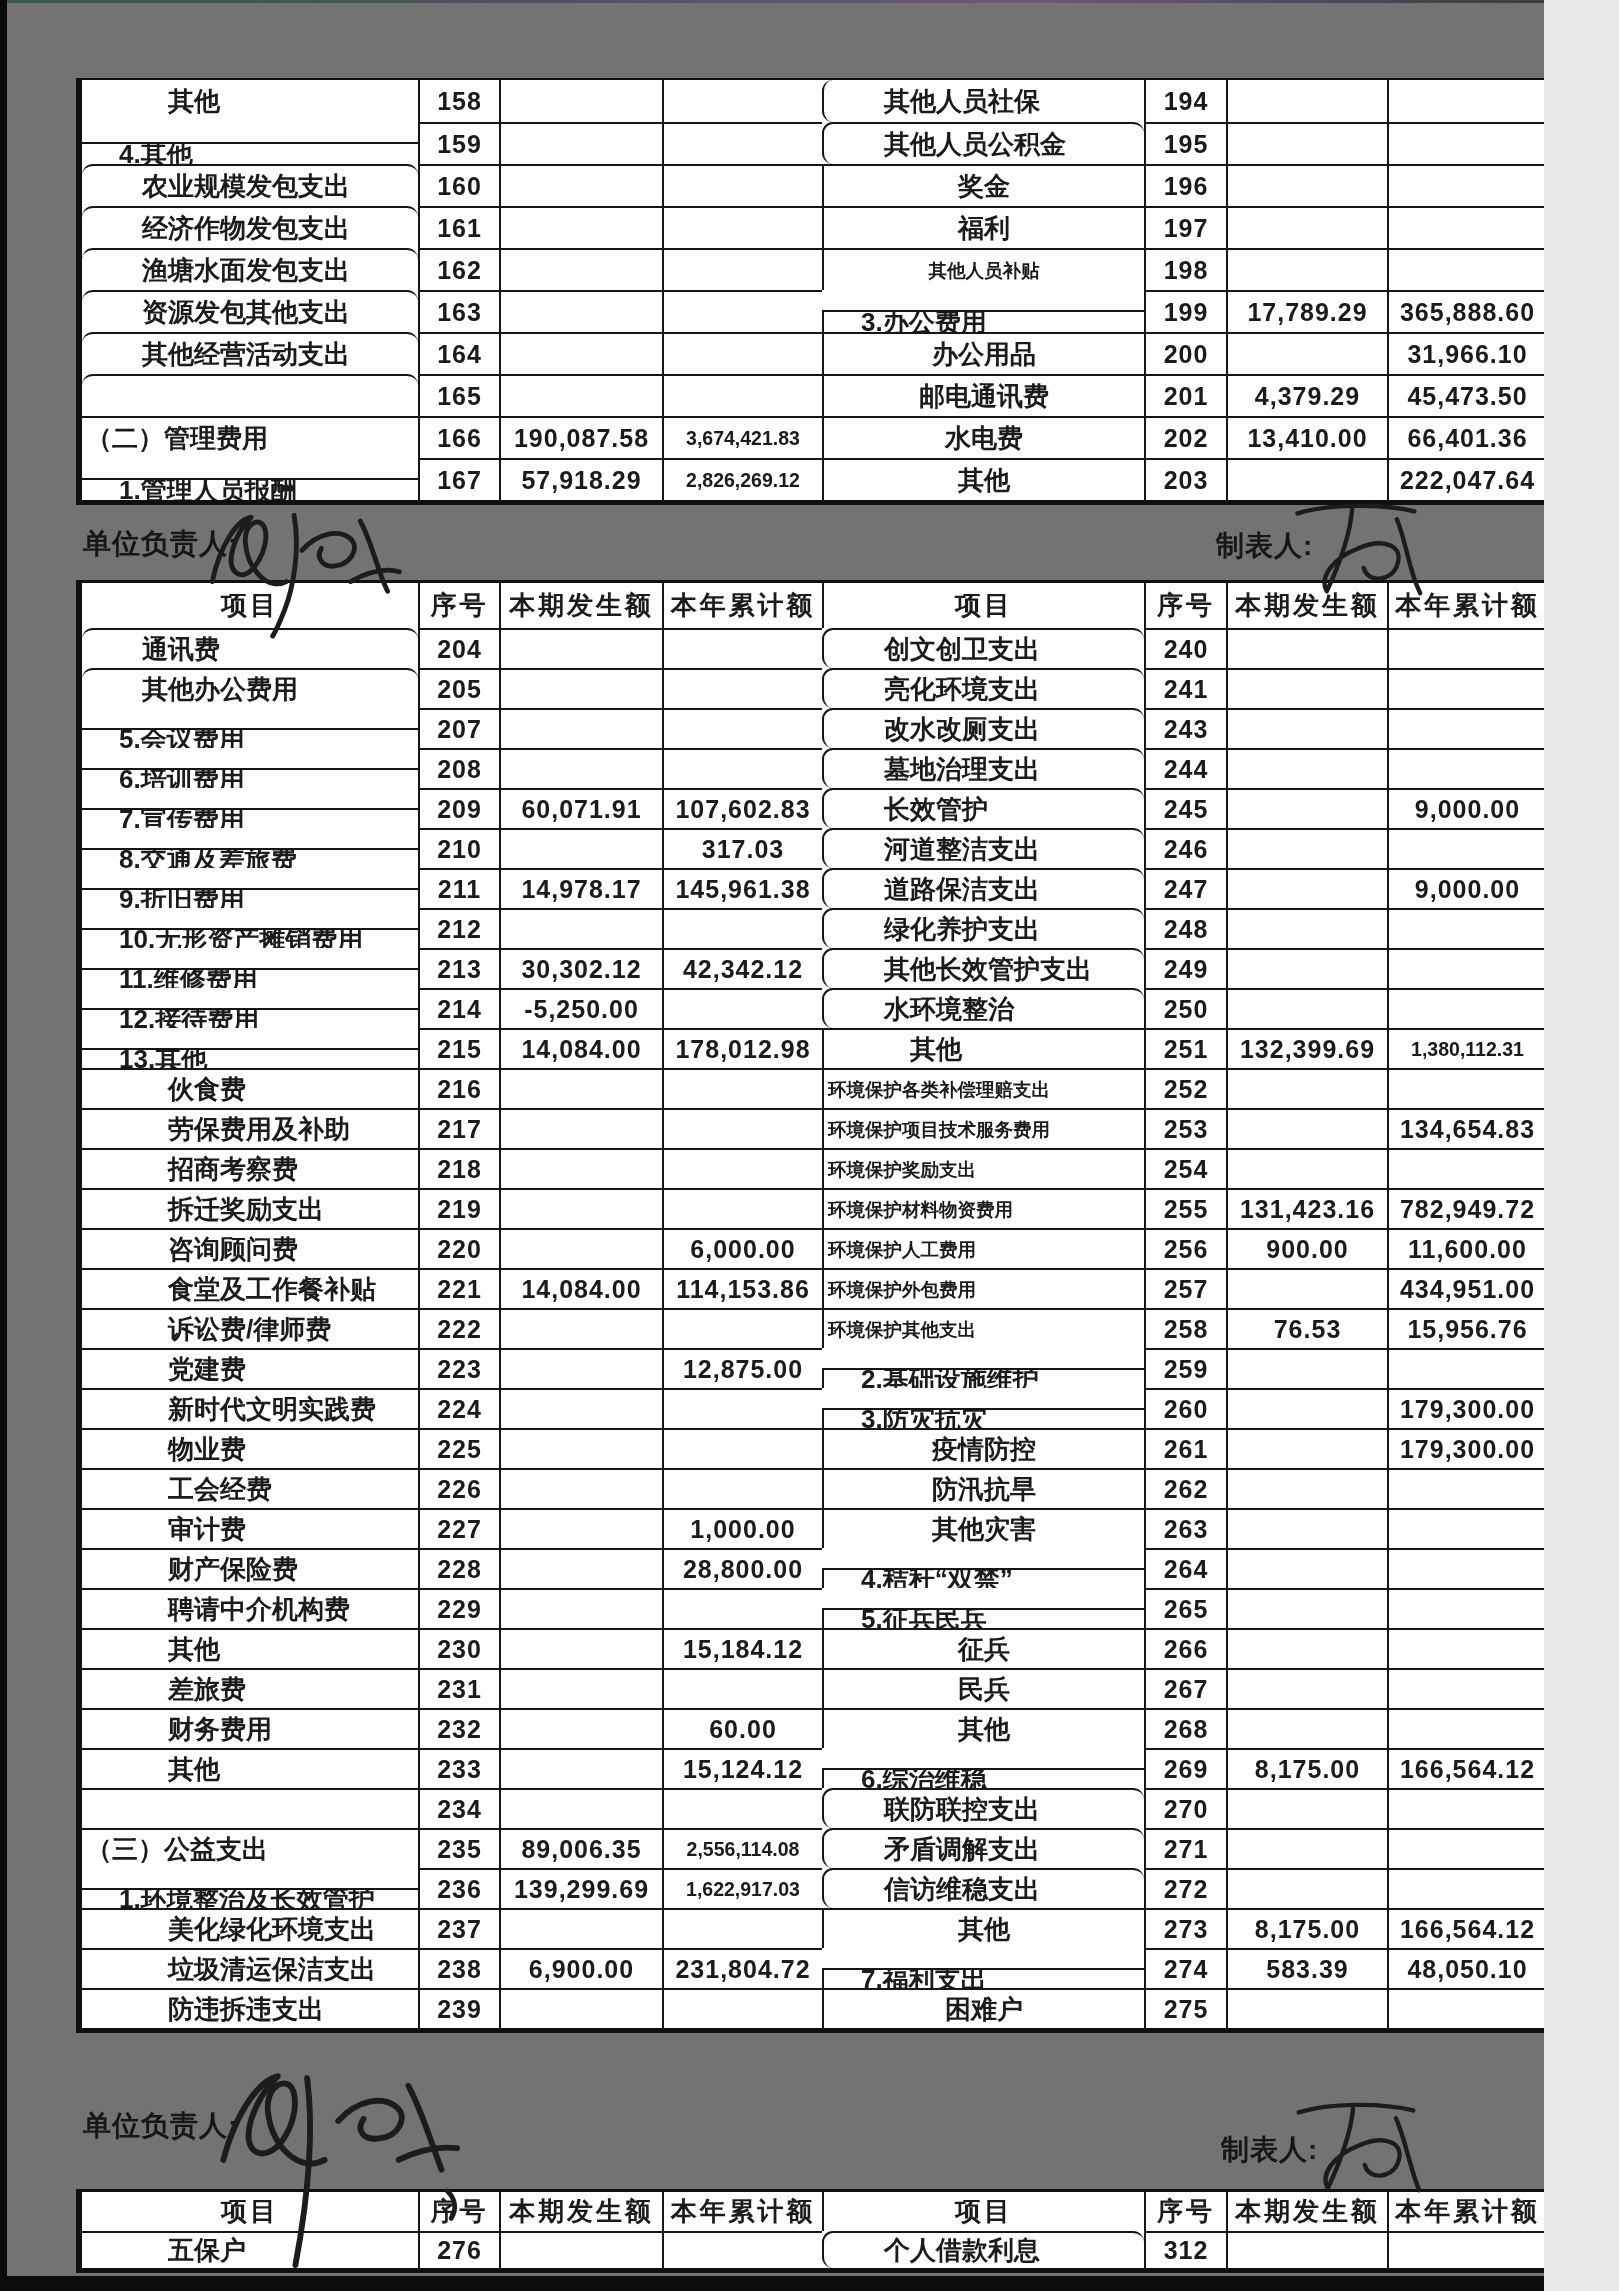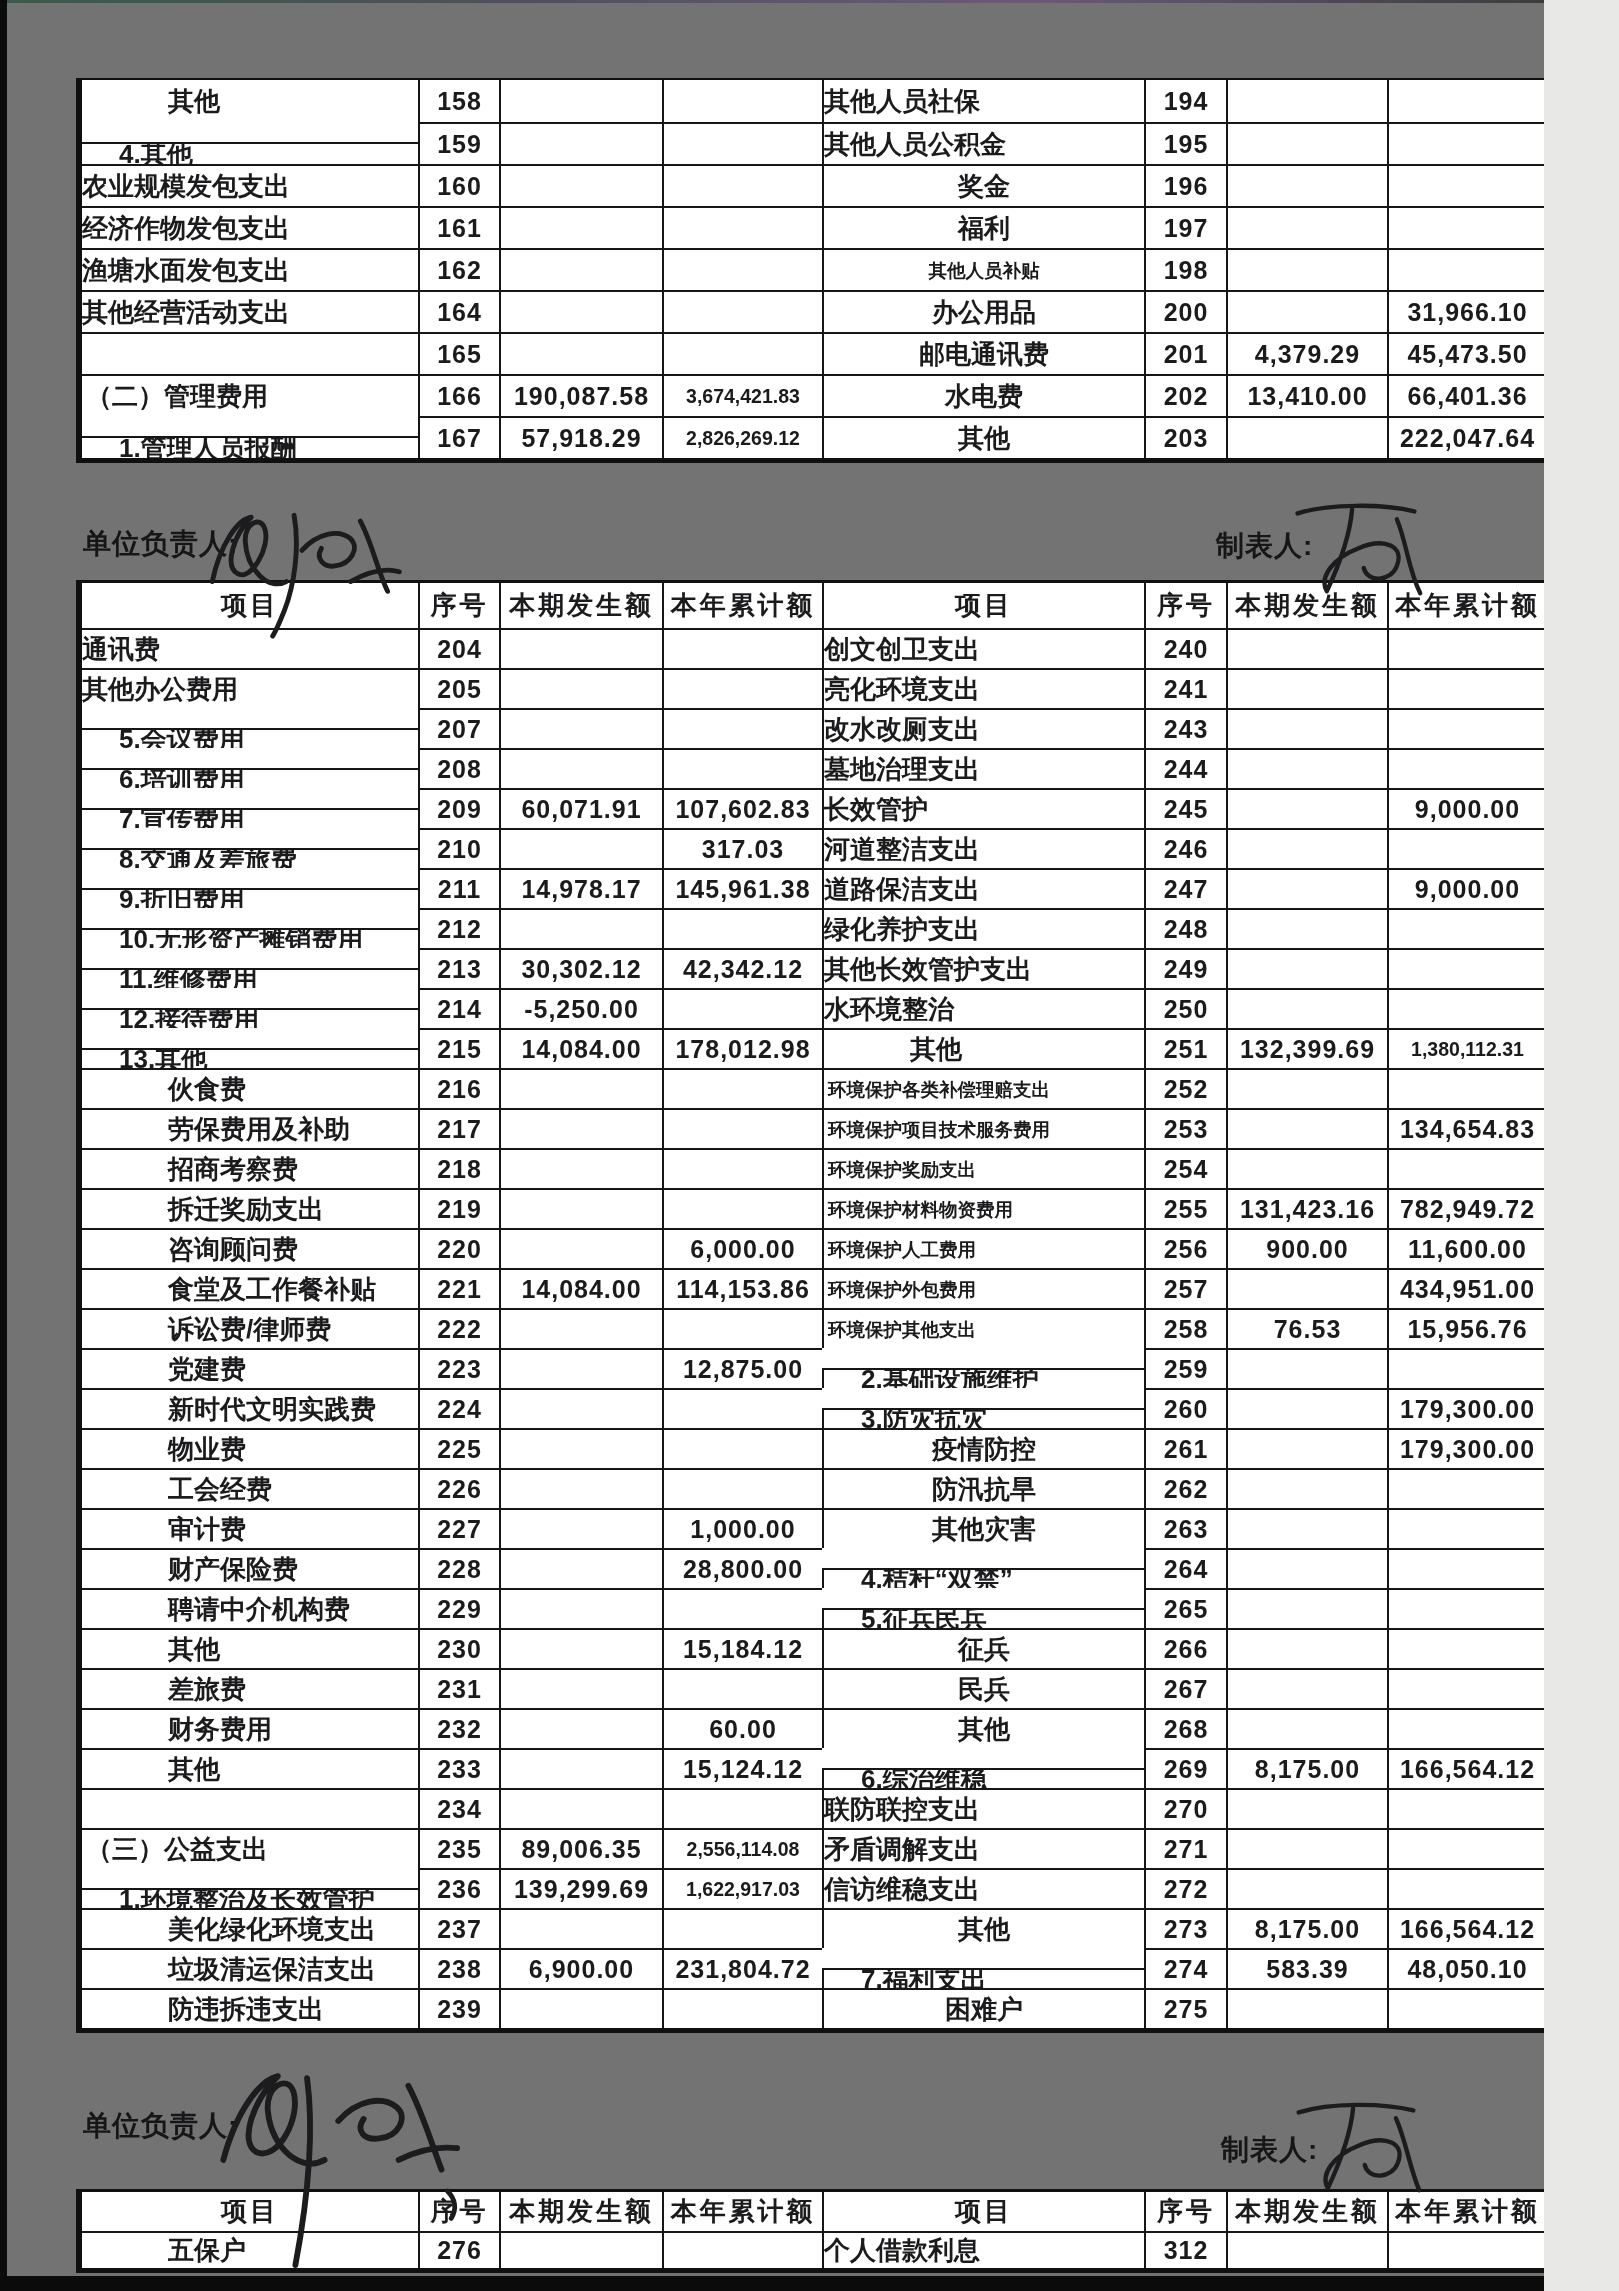--- a/index.html
+++ b/index.html
@@ -28,21 +28,21 @@
   .tbl-bottom .row{height:37px;}
   .tbl-bottom .row.header-row{height:39px;}
 
   .header-row > div{justify-content:center;font-size:26px;letter-spacing:2.9px;}
   .c-item{font-size:26px;justify-content:flex-start;}
   .c-no,.c-num{justify-content:center;font-size:25px;letter-spacing:1px;}
   .num-sm{font-size:19.5px;letter-spacing:0;}
   .sm{font-size:18.5px;}
   .ind-l0{padding-left:4px;}
   .ind-l1{padding-left:37px;margin-top:20px;}
-  .ind-l2{}
+  .ind-l2{padding-left:60px;border-radius:11px;}
   .ind-l3{padding-left:86px;}
   .ind-c{justify-content:center;padding-left:0;}
 
   .sig-label{position:absolute;font-size:28px;color:#161618;z-index:3;letter-spacing:1px;}
   .u1{left:83px;top:525px;}
   .m1{left:1216px;top:527px;}
   .u2{left:83px;top:2107px;}
   .m2{left:1221px;top:2131px;}
   .signature{position:absolute;z-index:5;}
   .signature svg path{fill:none;stroke:#1c1c1e;stroke-linecap:round;stroke-linejoin:round;}
@@ -103,20 +103,30 @@
       </div>
       <div class="row">
         <div class="c-item ind-l2">渔塘水面发包支出</div>
         <div class="c-no">162</div>
         <div class="c-num"></div>
         <div class="c-num"></div>
         <div class="c-item ind-c sm">其他人员补贴</div>
         <div class="c-no">198</div>
         <div class="c-num"></div>
         <div class="c-num"></div>
+      </div>
+      <div class="row">
+        <div class="c-item ind-l2">资源发包其他支出</div>
+        <div class="c-no">163</div>
+        <div class="c-num"></div>
+        <div class="c-num"></div>
+        <div class="c-item ind-l1">3.办公费用</div>
+        <div class="c-no">199</div>
+        <div class="c-num">17,789.29</div>
+        <div class="c-num">365,888.60</div>
       </div>
       <div class="row">
         <div class="c-item ind-l2">其他经营活动支出</div>
         <div class="c-no">164</div>
         <div class="c-num"></div>
         <div class="c-num"></div>
         <div class="c-item ind-c">办公用品</div>
         <div class="c-no">200</div>
         <div class="c-num"></div>
         <div class="c-num">31,966.10</div>

